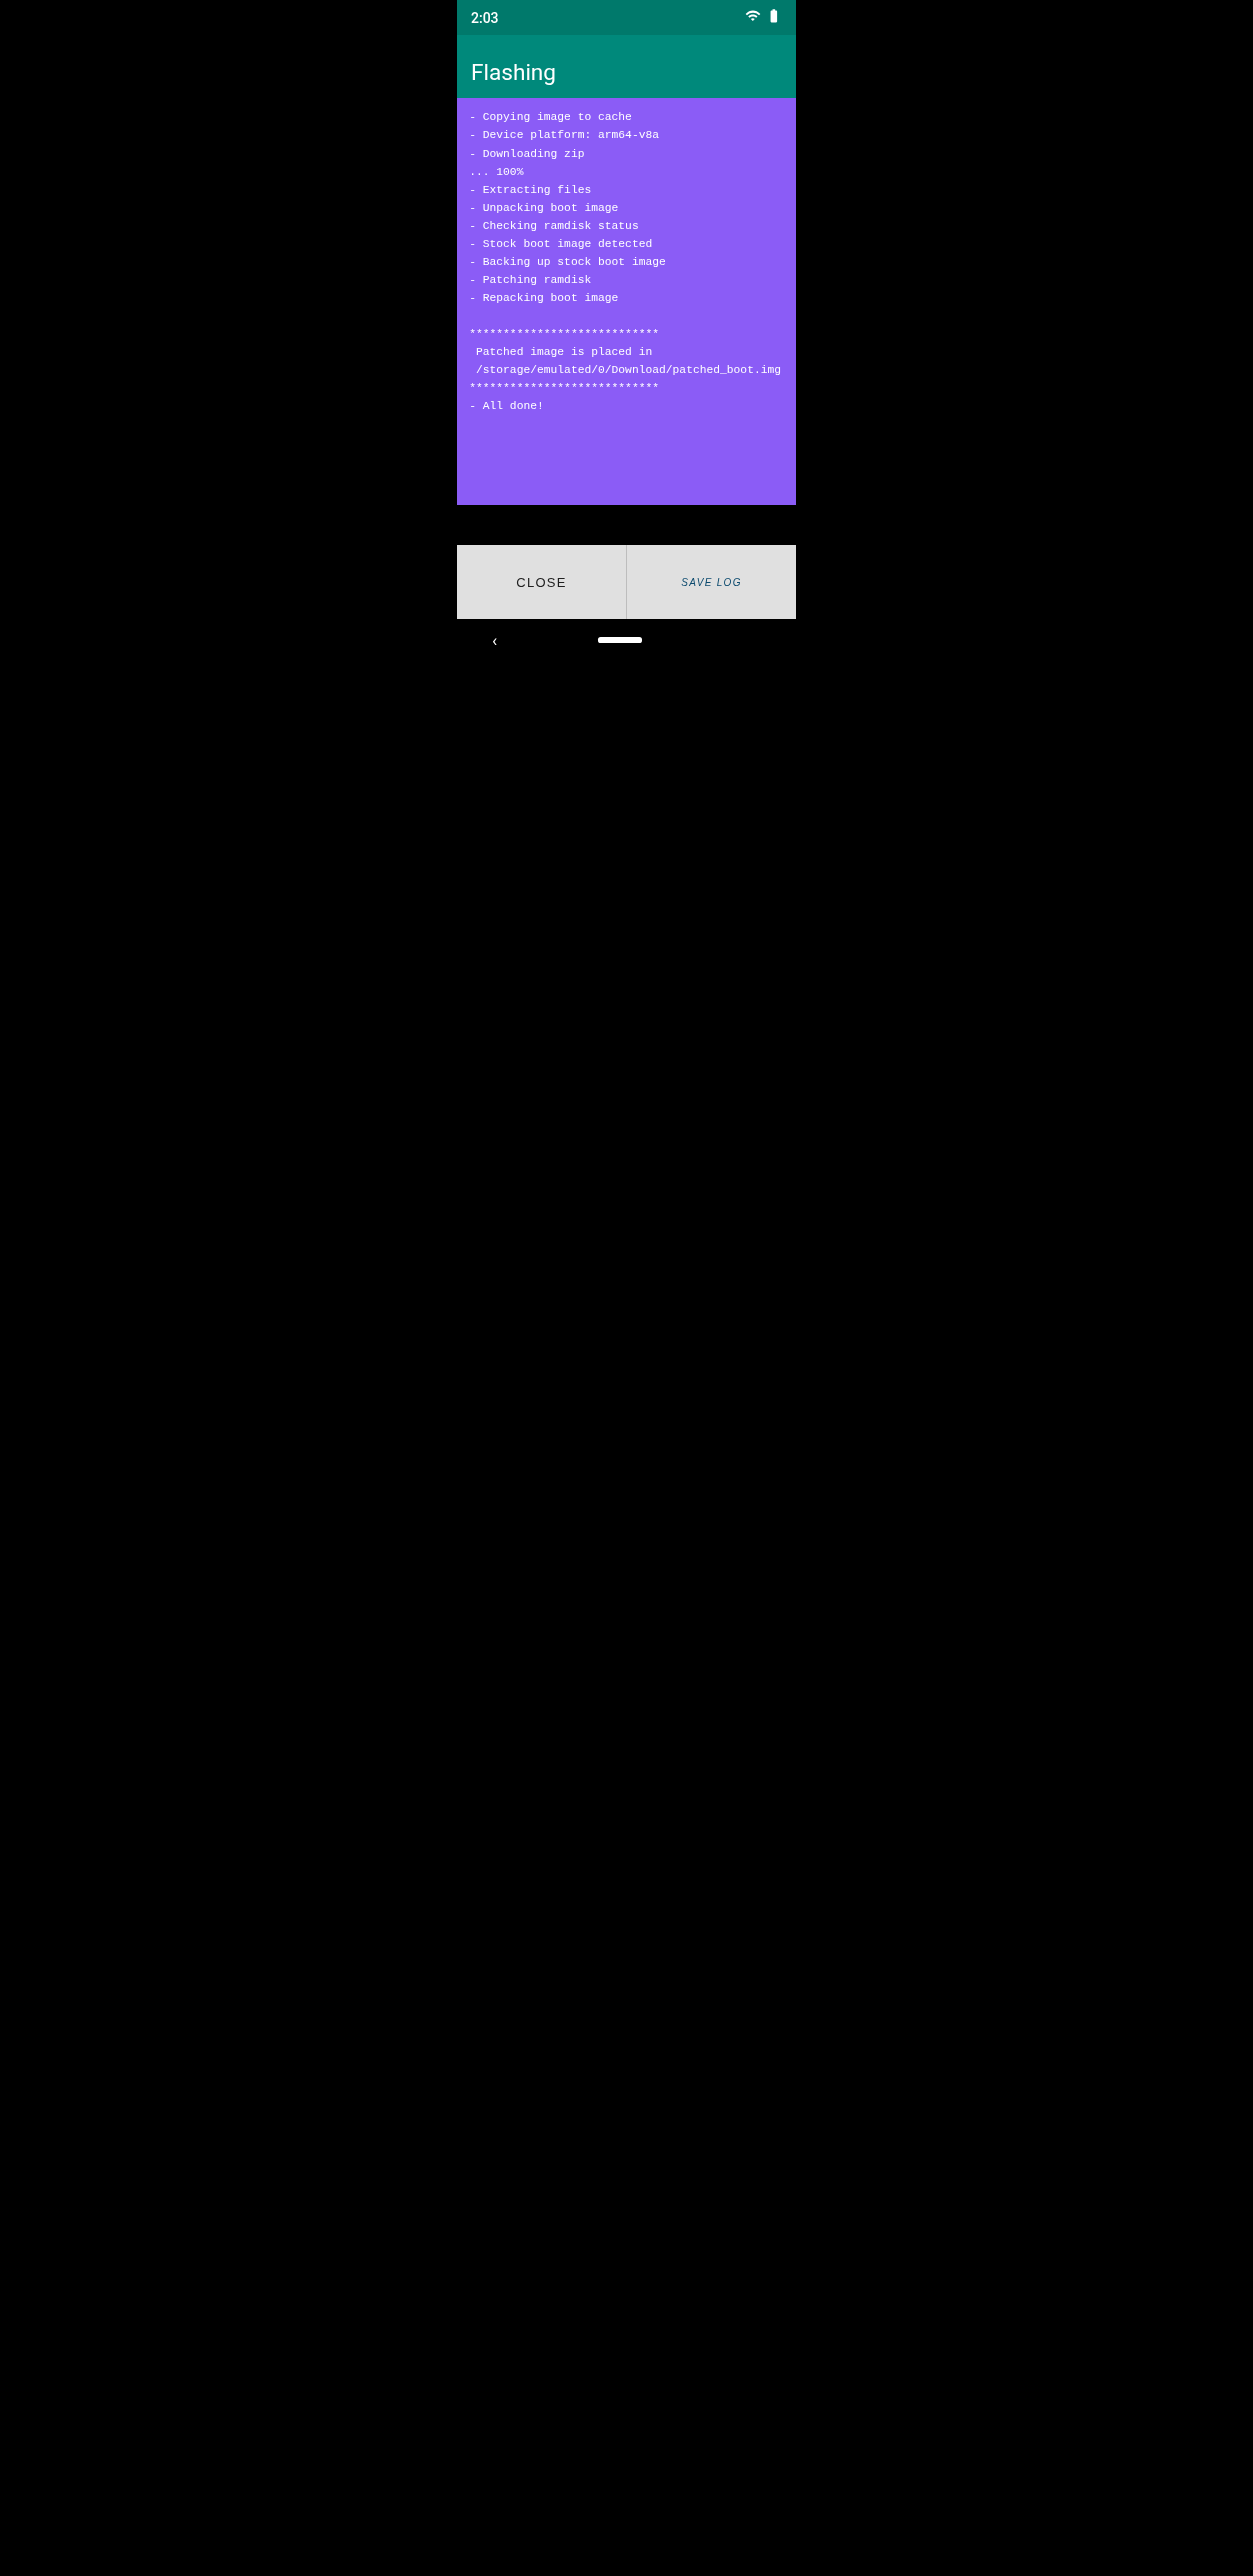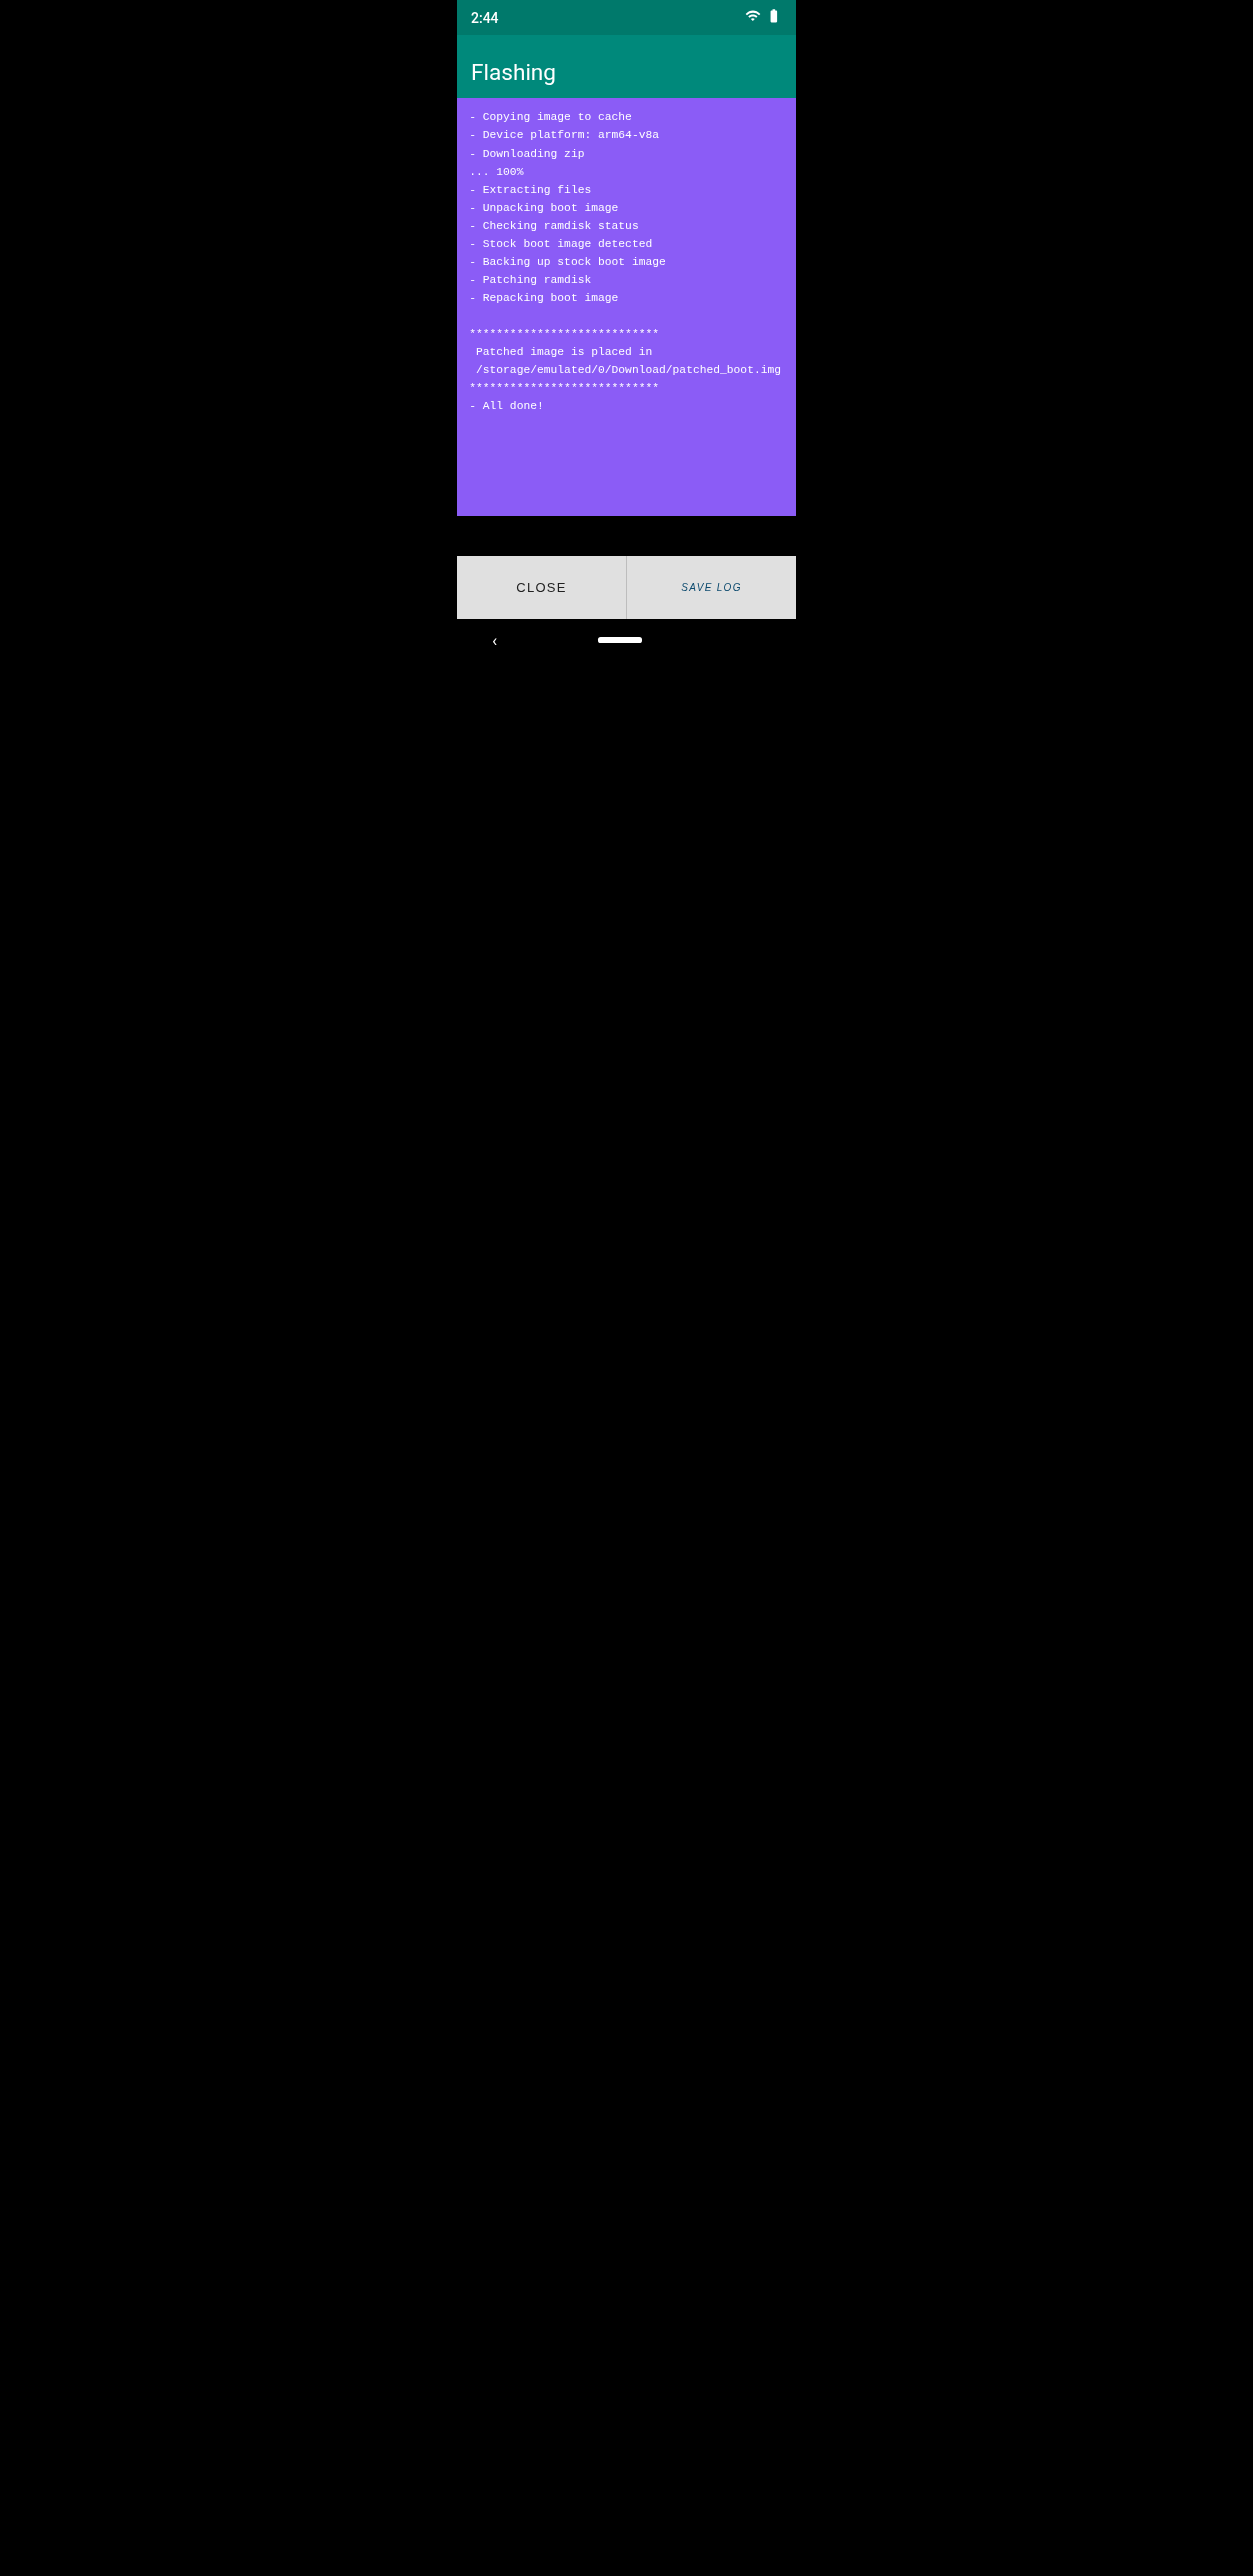--- a/index.html
+++ b/index.html
@@ -67,21 +67,21 @@
       font-family: 'Courier New', Courier, monospace;
       font-size: 11.3px;
       line-height: 1.6;
       white-space: pre-wrap;
       word-break: break-all;
     }
 
     .bottom-buttons {
       background: #e0e0e0;
       display: flex;
-      height: 63px;
+      height: 74px;
       margin-top: 40px;
     }
 
     .btn-close {
       flex: 1;
       background: transparent;
       border: none;
       color: #212121;
       font-size: 13px;
       font-weight: 500;
@@ -129,21 +129,21 @@
     .wifi-svg, .battery-svg {
       width: 15.7px;
       height: 15.7px;
       fill: #fff;
     }
   </style>
 </head>
 <body>
 
 <div class="status-bar">
-  <span class="status-time">2:44</span>
+  <span class="status-time">2:03</span>
   <div class="status-icons">
     <span>
       <svg class="wifi-svg" viewBox="0 0 24 24" xmlns="http://www.w3.org/2000/svg">
         <path d="M1 9l2 2c5.1-5.1 13.4-5.1 18.5 0l2-2C16.5 2 7.6 2 1 9zm8 8l3 3 3-3c-1.7-1.7-4.3-1.7-6 0zm-4-4l2 2c2.8-2.8 7.3-2.8 10.1 0l2-2C15.1 9.1 8.9 9.1 5 13z"></path>
       </svg>
     </span>
     <span>
       <svg class="battery-svg" viewBox="0 0 24 24" xmlns="http://www.w3.org/2000/svg">
         <path d="M15.67 4H14V2h-4v2H8.33C7.6 4 7 4.6 7 5.33v15.33C7 21.4 7.6 22 8.33 22h7.33C16.4 22 17 21.4 17 20.67V5.33C17 4.6 16.4 4 15.67 4z"></path>
       </svg>

